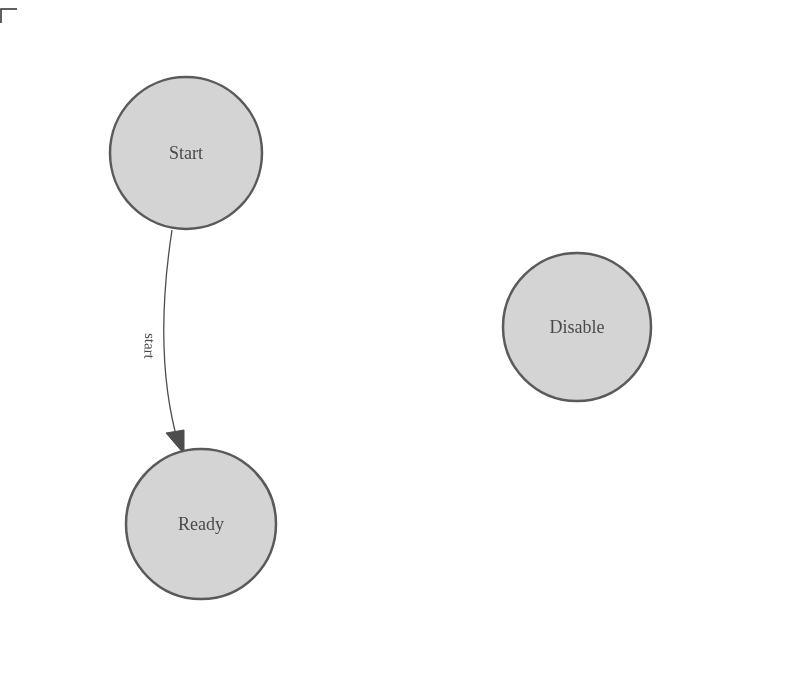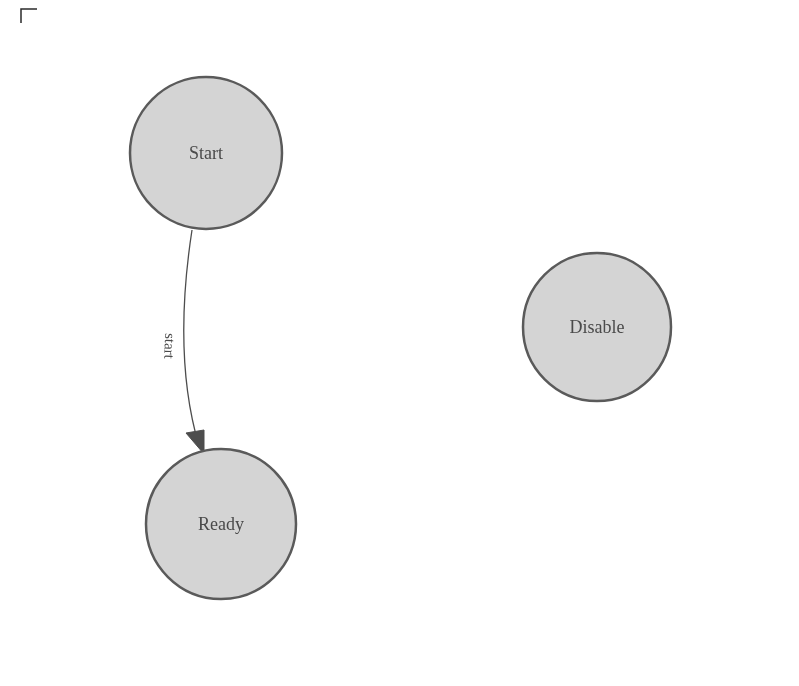--- a/index.html
+++ b/index.html
@@ -7,21 +7,20 @@
     padding: 0;
     background: #ffffff;
     width: 799px;
     height: 686px;
     overflow: hidden;
   }
   .canvas-wrap {
     position: relative;
     width: 632px;
     height: 686px;
-    padding-left: 20px;
   }
   svg { display: block; }
 
   .node circle {
     fill: var(--node_fill, #d4d4d4);
     stroke: var(--node_stroke, #5a5a5a);
     stroke-width: 2.5;
     cursor: pointer;
   }
   .node text {

